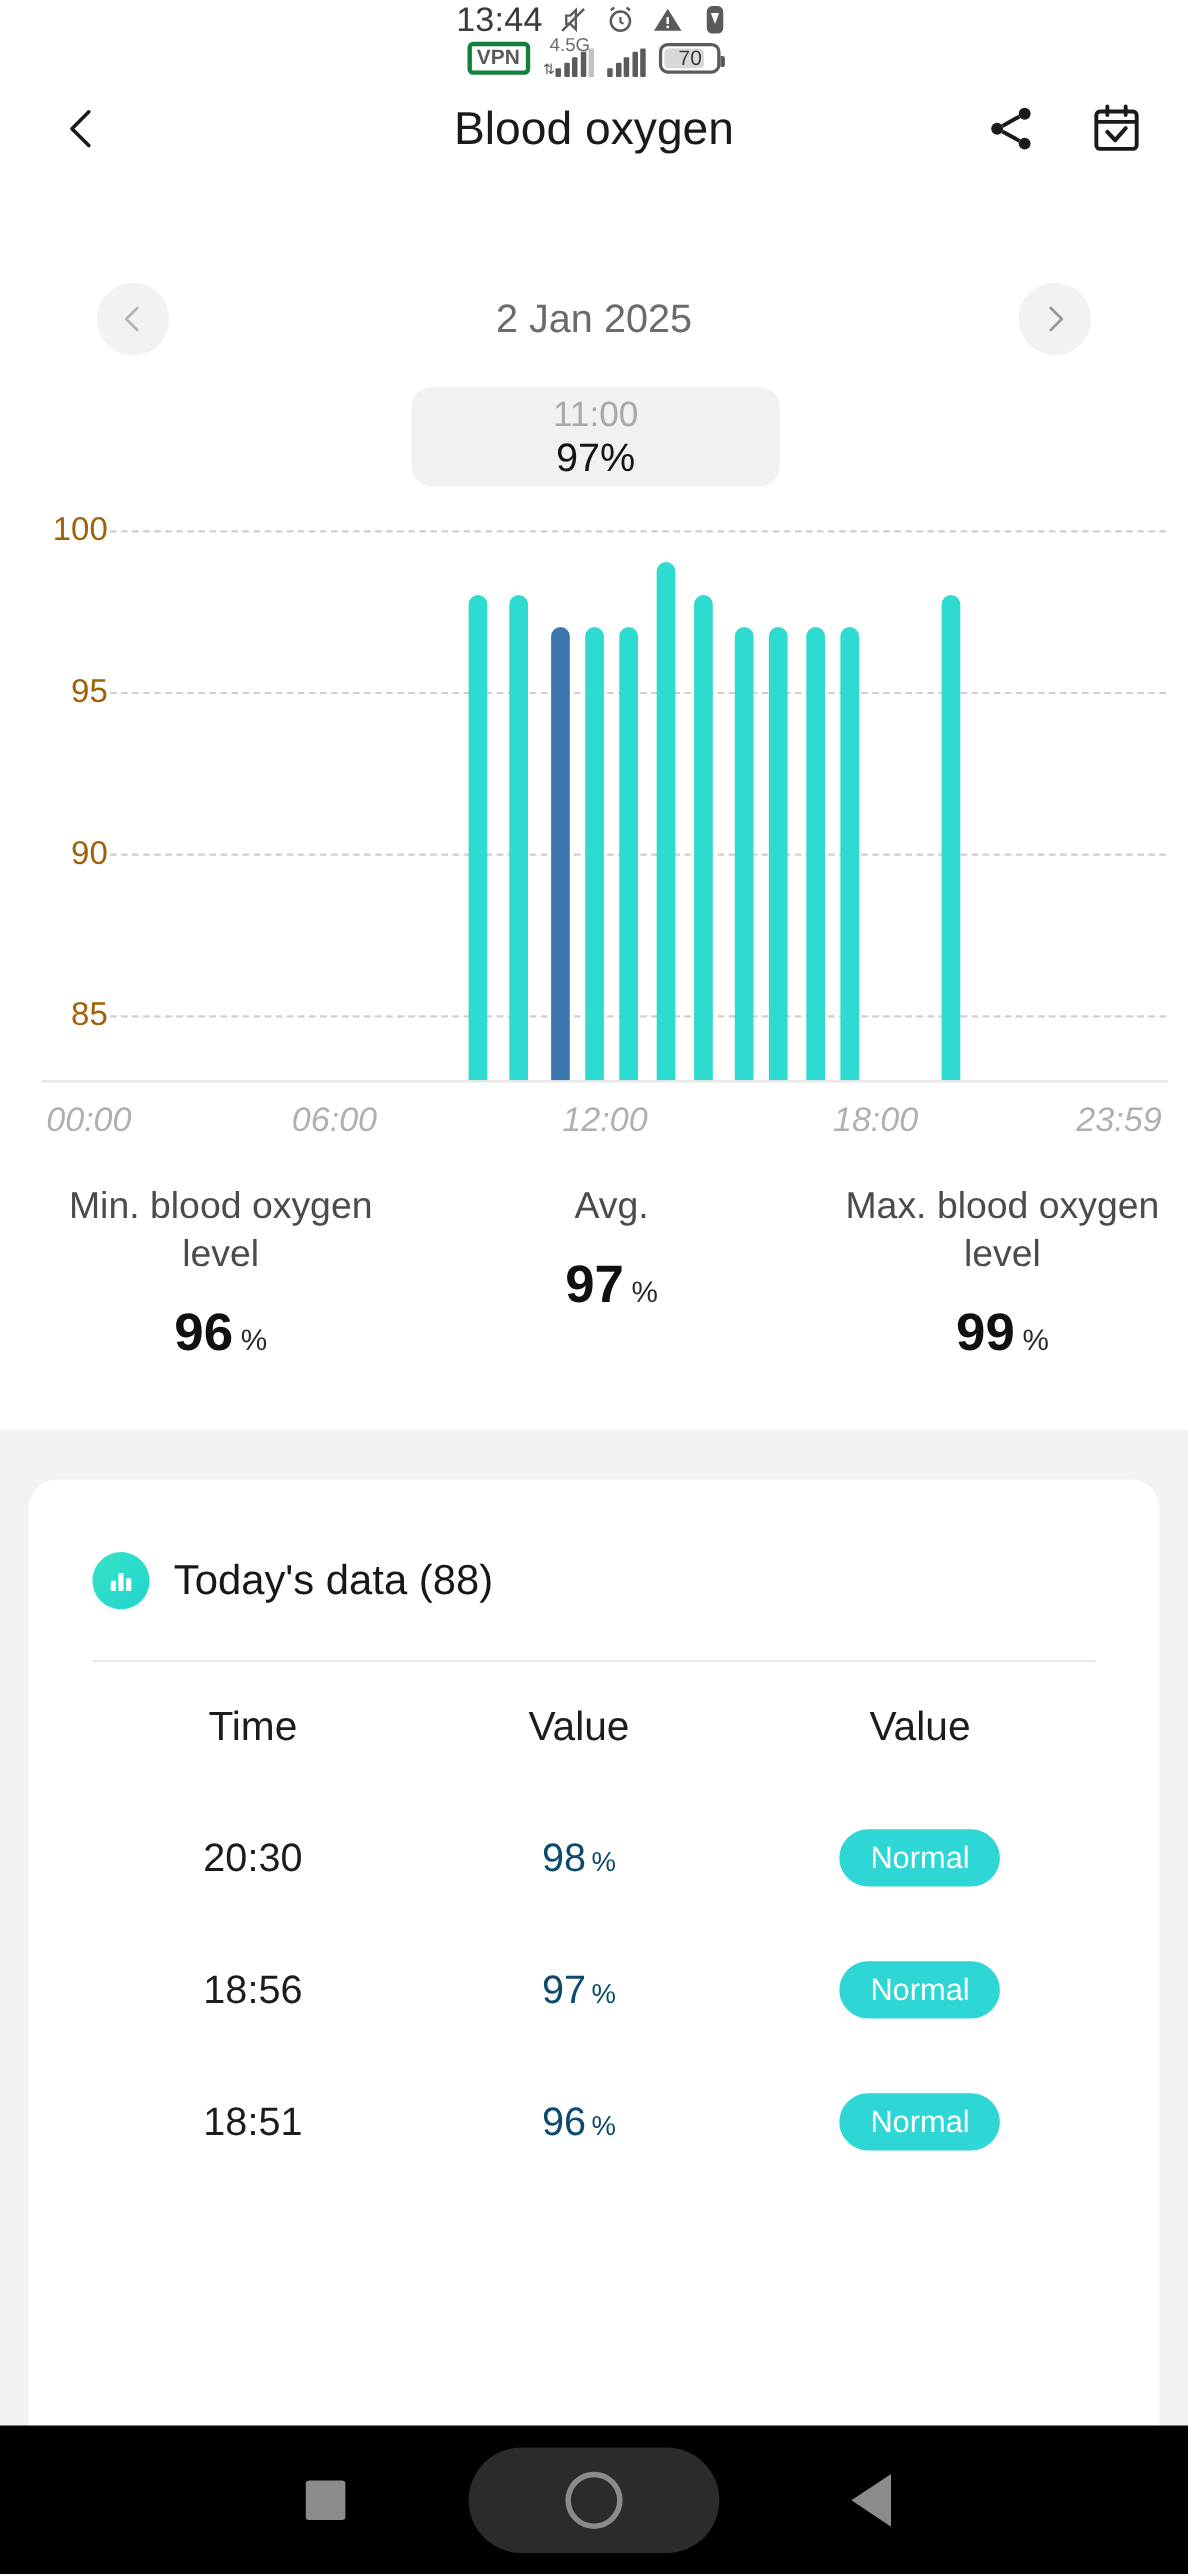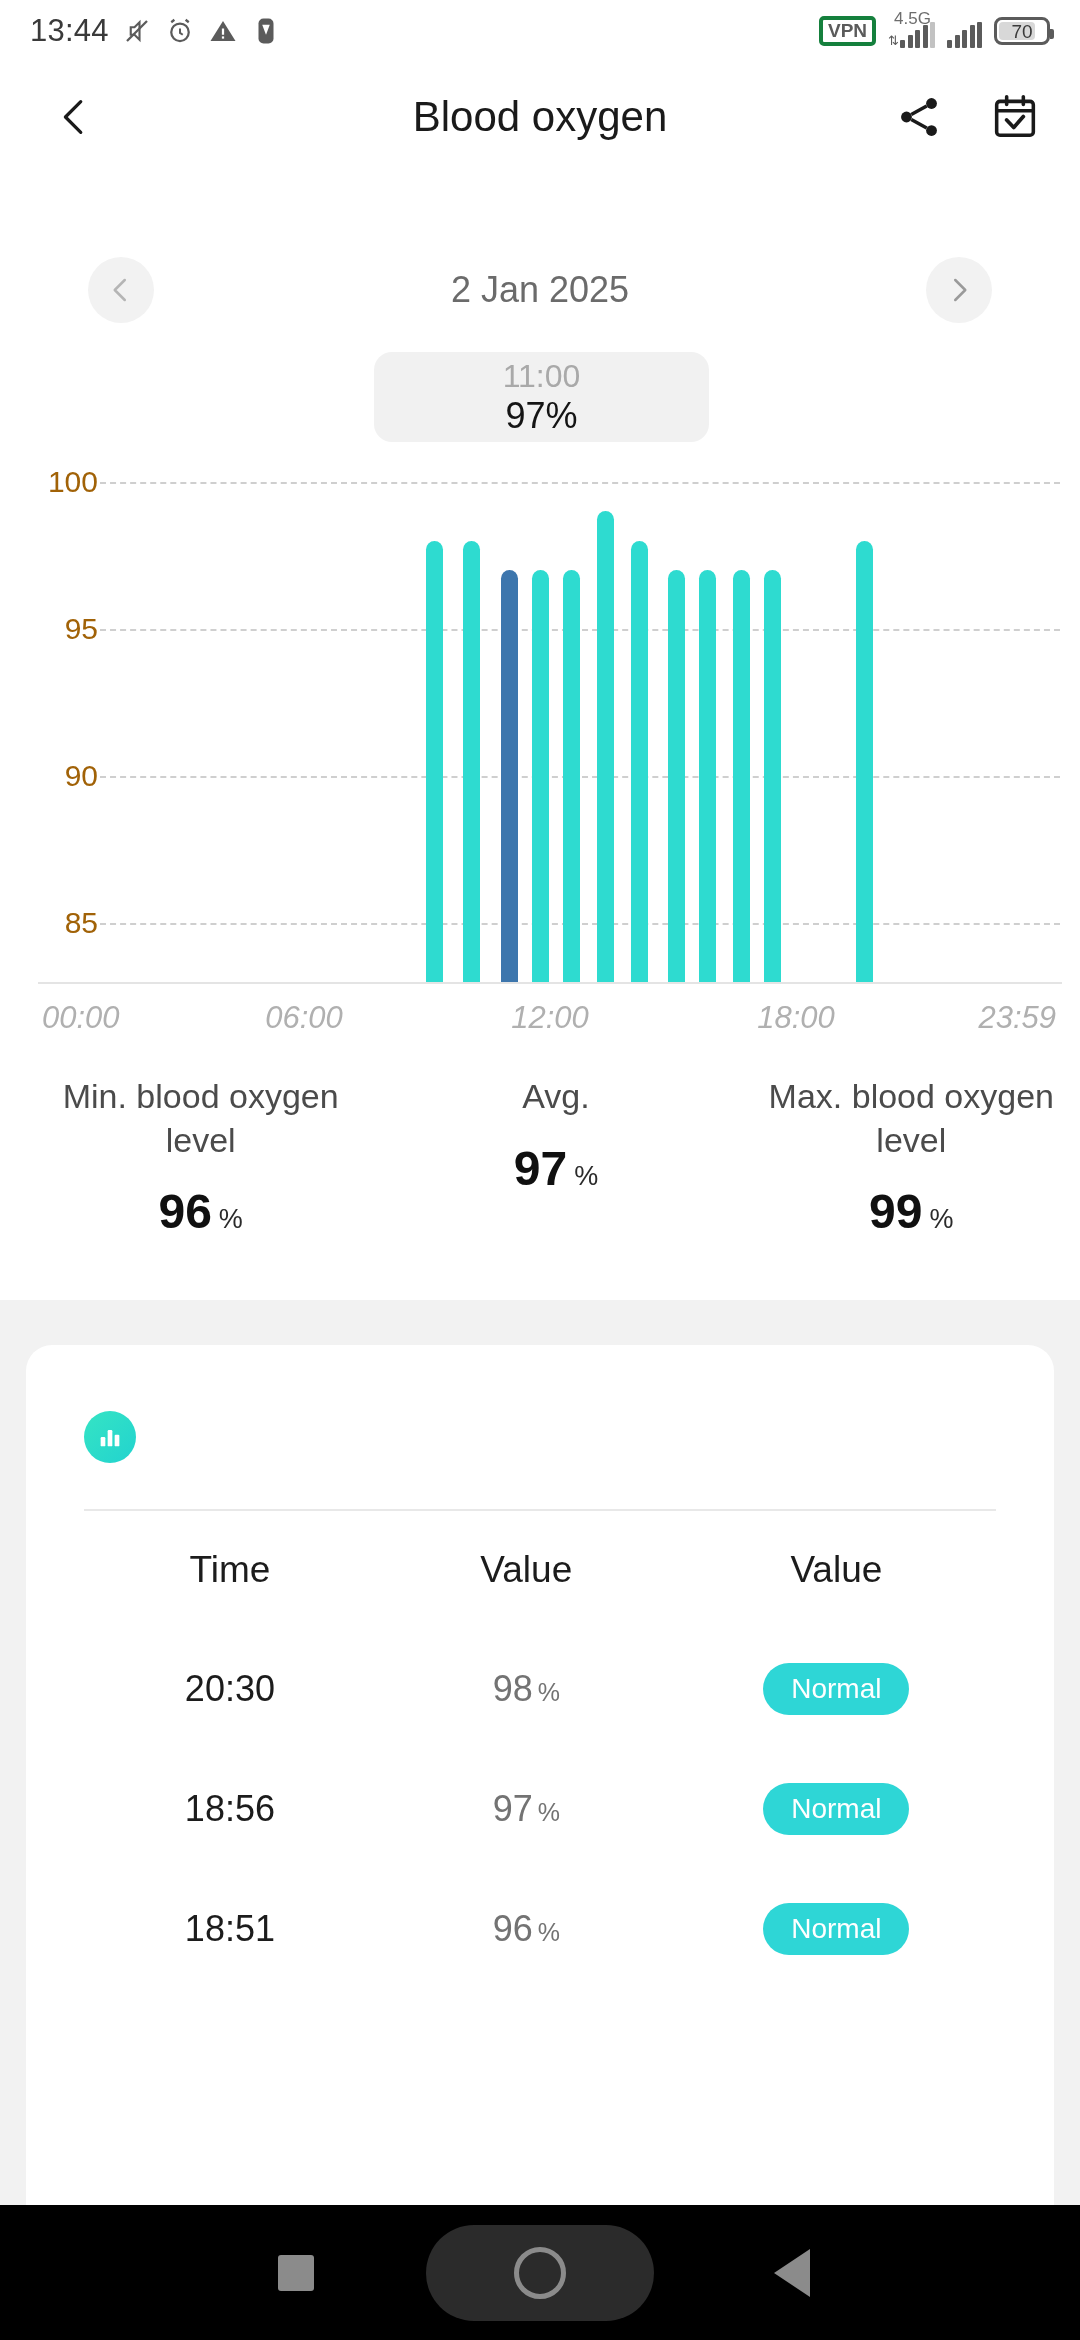--- a/index.html
+++ b/index.html
@@ -9,20 +9,21 @@
     font-family:"Liberation Sans", sans-serif;
     overflow:hidden;
   }
   .phone { position:relative; width:1080px; height:2340px; background:#ffffff; }
 
   
   .statusbar {
     position:absolute; top:0; left:0; width:1080px; height:62px;
     display:flex; align-items:center; justify-content:space-between;
     padding:0 30px;
+    flex-direction:column;
   }
   .sb-left { display:flex; align-items:center; gap:13px; }
   .sb-time { font-size:31px; color:#3a3a3a; letter-spacing:.2px; font-weight:400; }
   .sb-right { display:flex; align-items:center; gap:12px; }
   .vpn-box {
     border:4px solid #15803d; border-radius:5px;
     font-size:19px; font-weight:700; color:#5b5b5b;
     padding:1px 5px 2px; line-height:1;
   }
   .sig-wrap { position:relative; display:flex; align-items:flex-end; height:34px; }
@@ -125,21 +126,21 @@
 
   .tbl { width:100%; padding:0 58px; }
   .trow { display:flex; align-items:center; }
   .th-row { height:118px; }
   .td-row { height:120px; }
   .c-time { flex:0 0 32%; text-align:center; }
   .c-val  { flex:0 0 33%; text-align:center; }
   .c-stat { flex:0 0 35%; text-align:center; }
   .th { font-size:37px; color:#1c1c1c; }
   .td-time { font-size:36px; color:#1c1c1c; }
-  .td-val { font-size:36px; color:#737373; }
+  .td-val { font-size:36px; color:#0c4a6e; }
   .td-val small { font-size:25px; margin-left:5px; }
   .pill {
     display:inline-block; background:#2ed6d6; color:#ffffff;
     font-size:28px; border-radius:30px; padding:12px 28px; line-height:1;
   }
 
   
   .navbar {
     position:absolute; left:0; bottom:0; width:1080px; height:135px;
     background:#000000; display:flex; align-items:center; justify-content:center;
@@ -326,20 +327,21 @@
 
   <div class="card">
     <div class="card-head">
       <div class="card-icon">
         <svg width="28" height="28" viewBox="0 0 24 24">
           <rect x="4" y="12" width="4" height="8" fill="#ffffff" rx="1"></rect>
           <rect x="10" y="6" width="4" height="14" fill="#ffffff" rx="1"></rect>
           <rect x="16" y="10" width="4" height="10" fill="#ffffff" rx="1"></rect>
         </svg>
       </div>
+      <div class="card-title">Today's data (88)</div>
     </div>
     <div class="divider"></div>
     <div class="tbl" id="table">
         <div class="trow th-row">
           <div class="c-time"><span class="th">Time</span></div>
           <div class="c-val"><span class="th">Value</span></div>
           <div class="c-stat"><span class="th">Value</span></div>
         </div>
         <div class="trow td-row">
           <div class="c-time"><span class="td-time">20:30</span></div>

